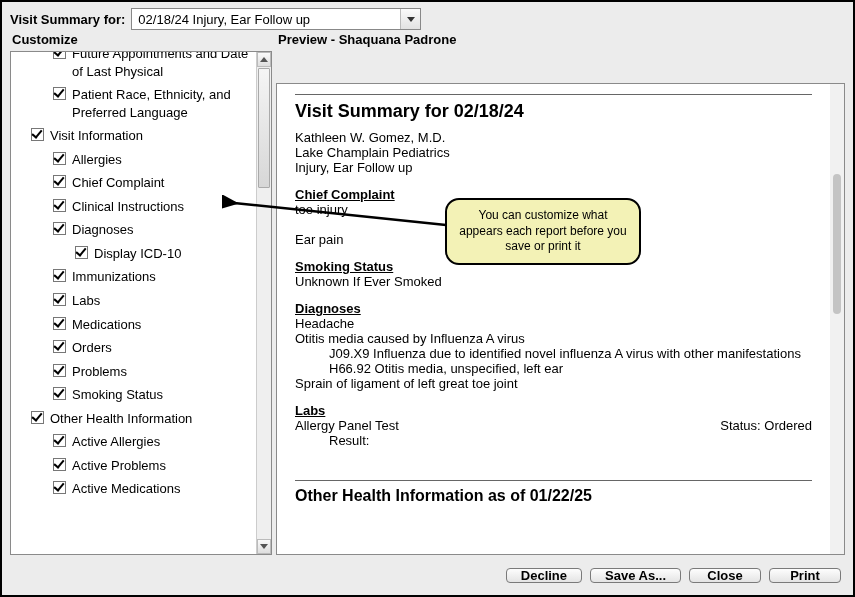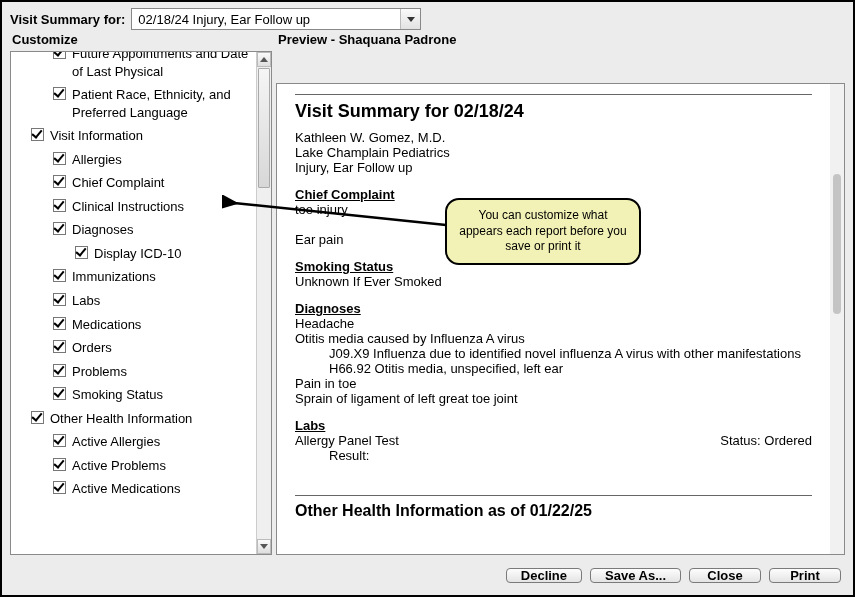--- a/index.html
+++ b/index.html
@@ -318,21 +318,20 @@
 
           <div class="sec-head">Smoking Status</div>
           <div class="line">Unknown If Ever Smoked</div>
 
           <div class="sec-head">Diagnoses</div>
           <div id="dx-lines">
               <div class="line">Headache</div>
               <div class="line">Otitis media caused by Influenza A virus</div>
               <div class="line indent1">J09.X9 Influenza due to identified novel influenza A virus with other manifestations</div>
               <div class="line indent1">H66.92 Otitis media, unspecified, left ear</div>
-              <div class="line">Pain in toe</div>
               <div class="line">Sprain of ligament of left great toe joint</div>
             </div>
 
           <div class="sec-head">Labs</div>
           <div class="labs-row">
             <span>Allergy Panel Test</span>
             <span>Status: Ordered</span>
           </div>
           <div class="line indent1">Result:</div>
 

